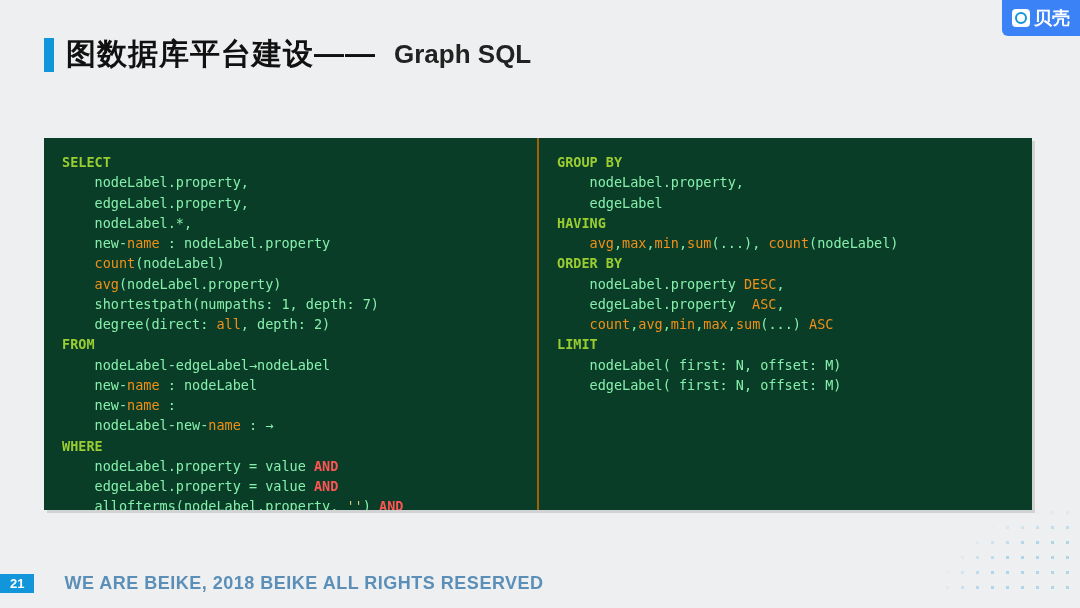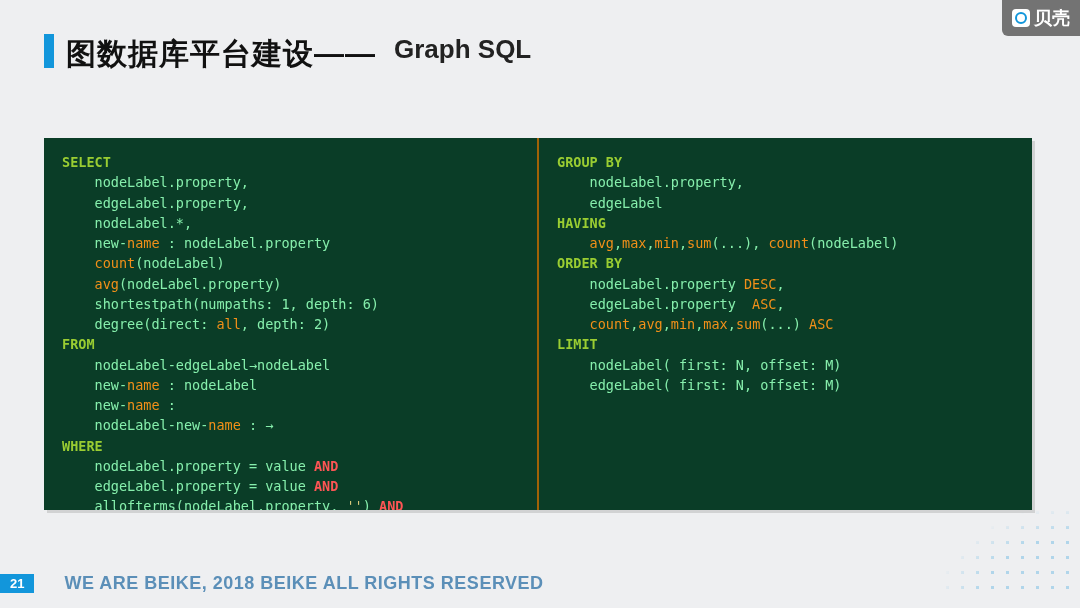--- a/index.html
+++ b/index.html
@@ -8,21 +8,21 @@
     height: 608px;
     background: #eeeff1;
     font-family: "Microsoft YaHei", "PingFang SC", sans-serif;
     position: relative;
     overflow: hidden;
   }
   .logo {
     position: absolute;
     top: 0;
     right: 0;
-    background: #737373;
+    background: #3b82f6;
     color: #fff;
     font-size: 18px;
     font-weight: 700;
     padding: 6px 10px;
     border-radius: 0 0 0 6px;
     display: flex;
     align-items: center;
     gap: 4px;
   }
   .logo-icon {
@@ -38,20 +38,21 @@
     content: "";
     width: 8px; height: 8px;
     border: 2px solid #1296db;
     border-radius: 50%;
   }
   .title-row {
     position: absolute;
     top: 34px;
     left: 44px;
     display: flex;
+    align-items: center;
   }
   .title-bar {
     width: 10px;
     height: 34px;
     background: #1296db;
     margin-right: 12px;
   }
   .title-cn {
     font-size: 30px;
     font-weight: 700;
@@ -141,21 +142,21 @@
 </div>
 
 <div class="code-area">
   <div class="col" id="col-left"><span class="kw">SELECT</span>
 <span class="id">    nodeLabel.property,</span>
 <span class="id">    edgeLabel.property,</span>
 <span class="id">    nodeLabel.*,</span>
 <span class="id">    new-</span><span class="hl">name</span><span class="id"> : nodeLabel.property</span>
 <span class="id">    </span><span class="hl">count</span><span class="id">(nodeLabel)</span>
 <span class="id">    </span><span class="hl">avg</span><span class="id">(nodeLabel.property)</span>
-<span class="id">    shortestpath(numpaths: 1, depth: 6)</span>
+<span class="id">    shortestpath(numpaths: 1, depth: 7)</span>
 <span class="id">    degree(direct: </span><span class="hl">all</span><span class="id">, depth: 2)</span>
 <span class="kw">FROM</span>
 <span class="id">    nodeLabel-edgeLabel→nodeLabel</span>
 <span class="id">    new-</span><span class="hl">name</span><span class="id"> : nodeLabel</span>
 <span class="id">    new-</span><span class="hl">name</span><span class="id"> :</span>
 <span class="id">    nodeLabel-new-</span><span class="hl">name</span><span class="id"> : →</span>
 <span class="kw">WHERE</span>
 <span class="id">    nodeLabel.property = value </span><span class="red">AND</span>
 <span class="id">    edgeLabel.property = value </span><span class="red">AND</span>
 <span class="id">    allofterms(nodeLabel.property, </span><span class="str">''</span><span class="id">) </span><span class="red">AND</span>

